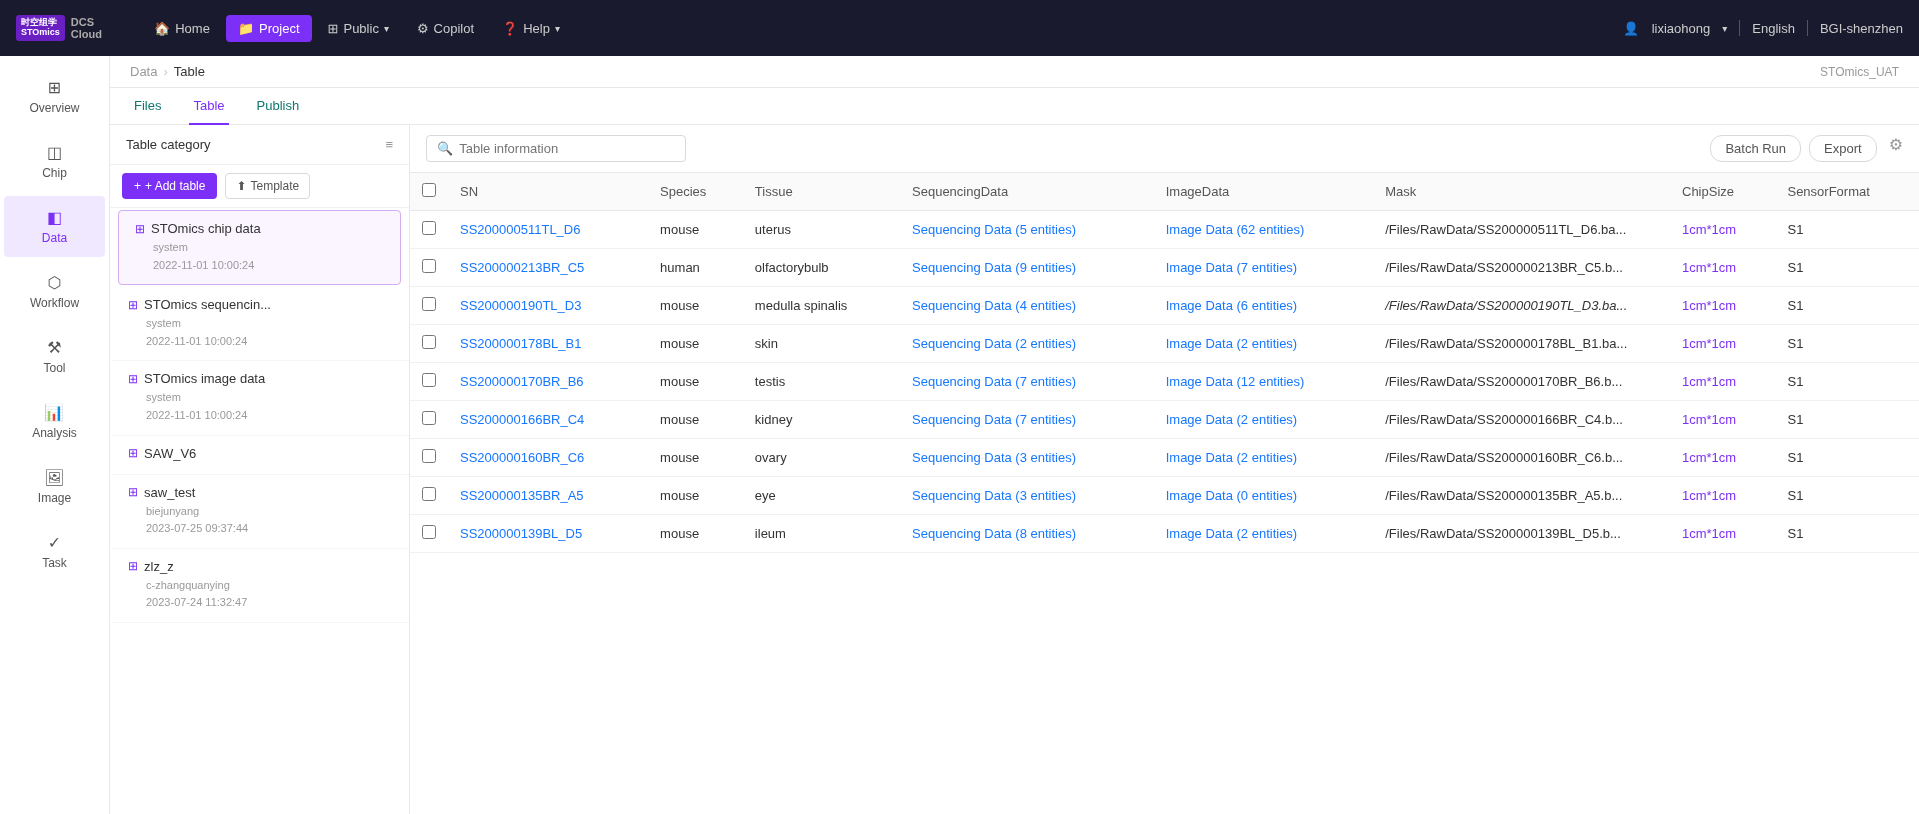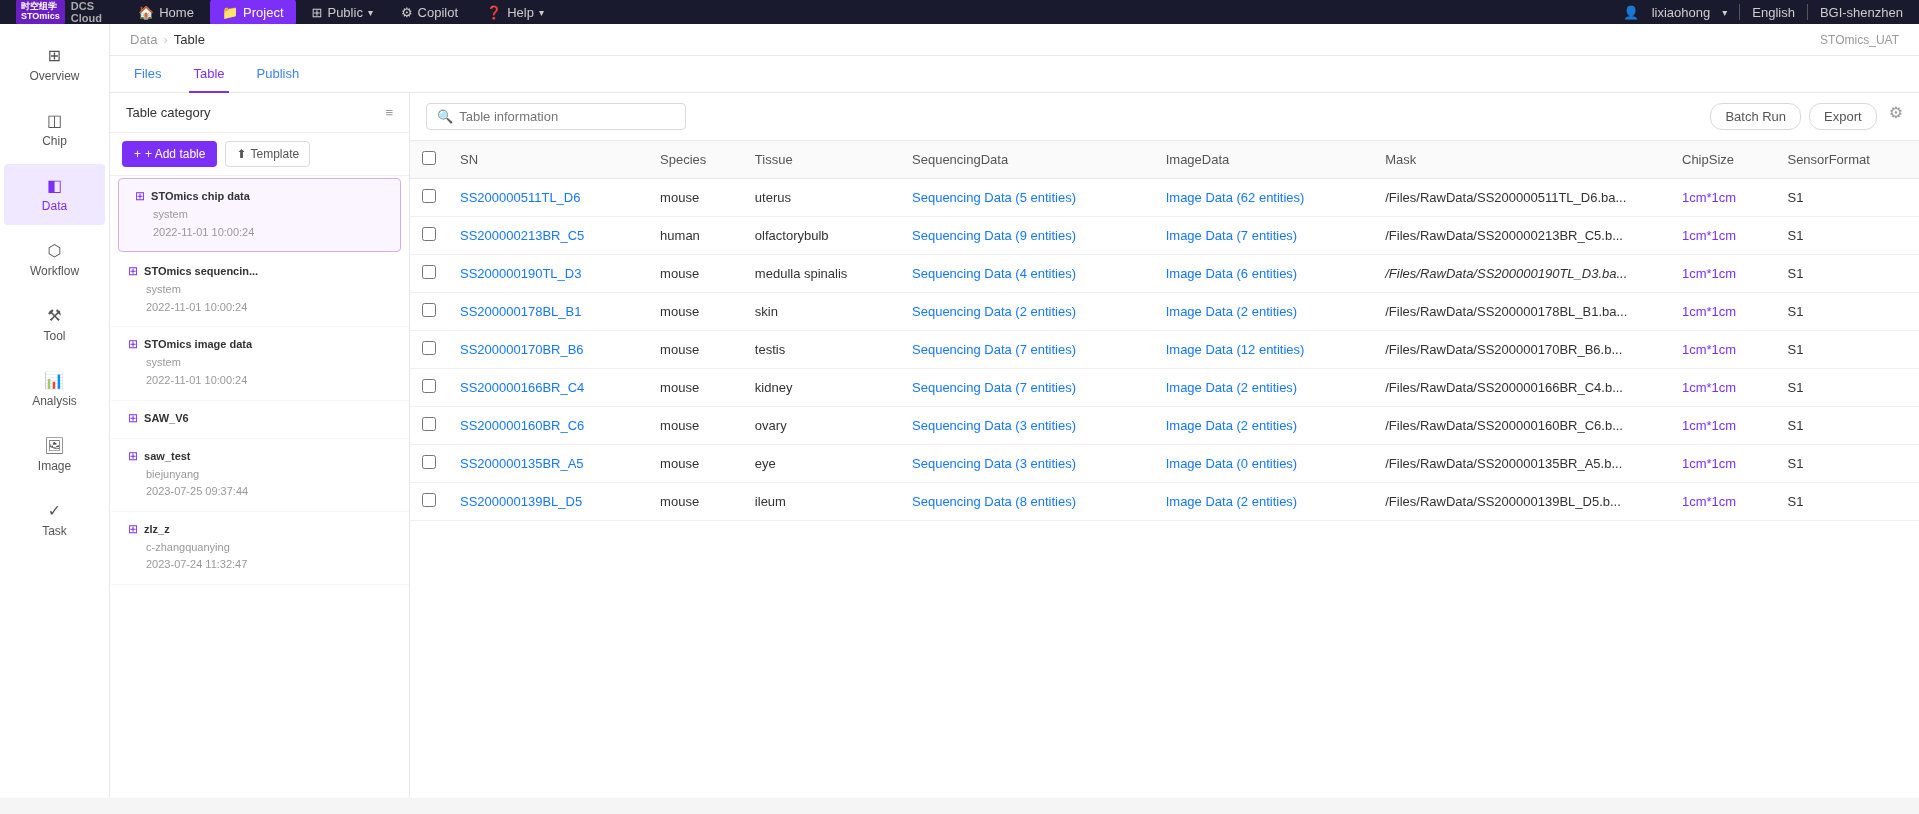--- a/index.html
+++ b/index.html
@@ -1,25 +1,25 @@
 <!DOCTYPE html>
 <html><head>
   <meta charset="utf-8">
   <style>
     * { box-sizing: border-box; margin: 0; padding: 0; }
     body { font-family: -apple-system, BlinkMacSystemFont, 'Segoe UI', sans-serif; font-size: 13px; background: #f5f5f5; color: #333; }
 
     
     .topnav {
       background: #1a1a2e;
-      height: 24px;
+      height: 56px;
       display: flex;
       align-items: center;
       padding: 0 16px;
-      gap: 8px;
+      gap: 24px;
     }
     .topnav-logo {
       display: flex; align-items: center; gap: 6px; margin-right: 16px;
     }
     .logo-box {
       background: #6a1fc2; color: white; font-size: 10px; font-weight: bold;
       padding: 3px 5px; border-radius: 3px; line-height: 1.2;
     }
     .topnav-items {
       display: flex; align-items: center; gap: 4px; flex: 1;
@@ -63,21 +63,21 @@
     .breadcrumb-sep { color: #ccc; }
     .breadcrumb-current { color: #333; }
     .env-badge { color: #999; font-size: 12px; }
 
     
     .tabs {
       background: white; padding: 0 20px; border-bottom: 1px solid #e8e8e8;
       display: flex; gap: 24px;
     }
     .tab {
-      padding: 10px 4px; cursor: pointer; color: #3b82f6; font-size: 13px;
+      padding: 10px 4px; cursor: pointer; color: #0f766e; font-size: 13px;
       border-bottom: 2px solid transparent; margin-bottom: -1px;
     }
     .tab.active { color: #7b2ff7; border-bottom-color: #7b2ff7; font-weight: 500; }
 
     
     .content-body {
       display: flex; flex: 1; overflow: hidden; background: #f5f5f5; gap: 0;
     }
 
     
@@ -100,21 +100,21 @@
       border-radius: 4px; cursor: pointer; font-size: 12px; display: flex; align-items: center; gap: 4px;
     }
     .left-panel-list { overflow-y: auto; flex: 1; }
     .list-item {
       padding: 10px 16px; cursor: pointer; border-bottom: 1px solid #f5f5f5;
       border-left: 2px solid transparent;
     }
     .list-item.selected { background: #faf5ff; border-left-color: #7b2ff7; border: 1px solid #d3aff0; border-radius: 4px; margin: 2px 8px; }
     .list-item-header { display: flex; align-items: center; gap: 6px; margin-bottom: 3px; }
     .list-item-icon { color: #7b2ff7; font-size: 12px; }
-    .list-item-name { font-size: 11px; color: #333; font-weight: 700; }
+    .list-item-name { font-size: 13px; color: #333; font-weight: 400; }
     .list-item-meta { font-size: 11px; color: #999; margin-left: 18px; line-height: 1.6; }
 
     
     .right-panel { flex: 1; display: flex; flex-direction: column; overflow: hidden; background: white; }
 
     
     .table-toolbar {
       padding: 10px 16px; display: flex; align-items: center; gap: 12px;
       border-bottom: 1px solid #e8e8e8; background: white;
     }

